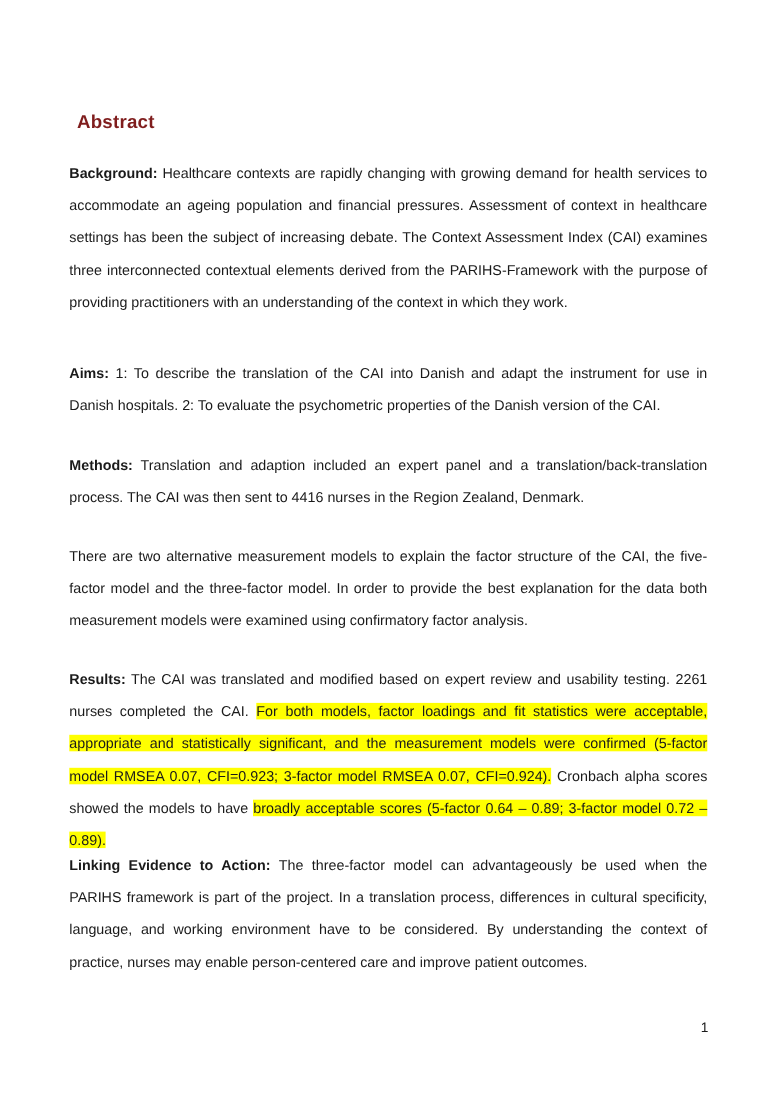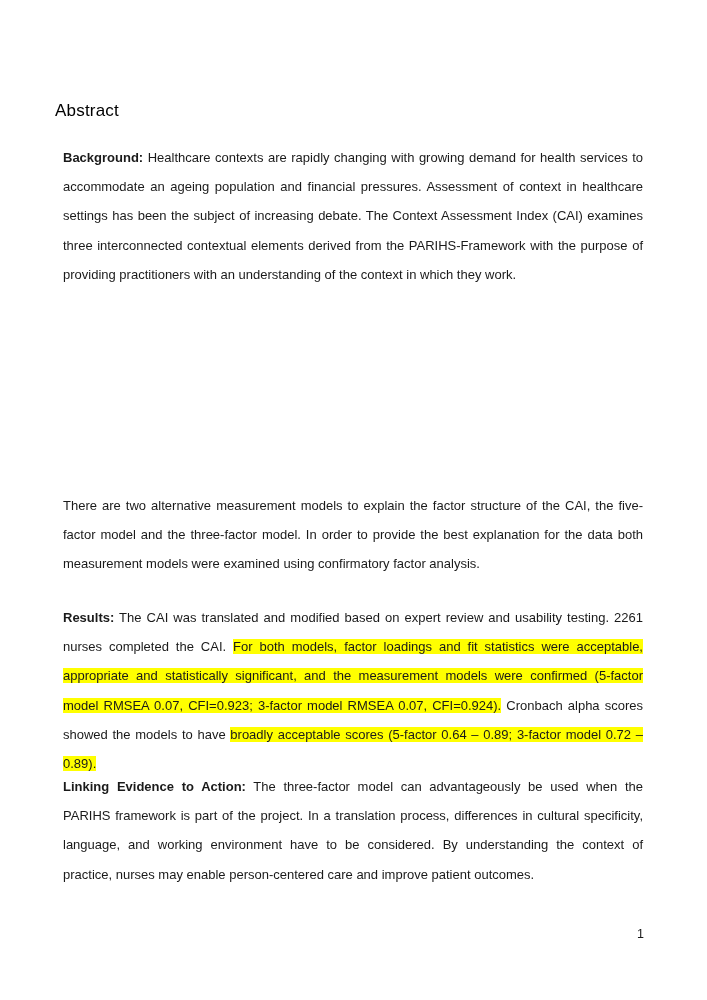--- a/index.html
+++ b/index.html
@@ -1,35 +1,37 @@
 <!DOCTYPE html>
 <html><head>
 <meta charset="utf-8">
 <style>
   html, body { margin: 0; padding: 0; background: #ffffff; }
   body { width: 707px; height: 1000px; position: relative; overflow: hidden;
          font-family: "Liberation Sans", sans-serif; color: #1a1a1a; }
   .page { position: absolute; left: 0; top: 0; width: 707px; height: 1000px; }
-  .heading { position: absolute; left: 55px; top: 101px; font-size: 17px;
-             color: #000000; letter-spacing: 0.2px; margin: 0; font-weight: normal; }
+  .heading { position: absolute; left: 70px; top: 101px; font-size: 17px;
+             color: #7f1d1d; letter-spacing: 0.2px; margin: 0; font-weight: bold; }
   .para { position: absolute; left: 63px; width: 580px; font-size: 13px;
           line-height: 29.2px; margin: 0; text-align: justify; }
   .para b { font-weight: bold; }
   .hl { background: #ffff00; }
   .page-num { position: absolute; left: 637px; top: 927px; font-size: 12.5px; }
 </style>
 </head>
 <body>
 
 <div class="page">
   <h2 class="heading">Abstract</h2>
 
   <p class="para" style="top:143px"><b>Background:</b><span> Healthcare contexts are rapidly changing with growing demand for health services to accommodate an ageing population and financial pressures. Assessment of context in healthcare settings has been the subject of increasing debate. The Context Assessment Index (CAI) examines three interconnected contextual elements derived from the PARIHS-Framework with the purpose of providing practitioners with an understanding of the context in which they work.</span></p>
 
+  <p class="para" style="top:325px"><b>Aims:</b><span> 1: To describe the translation of the CAI into Danish and adapt the instrument for use in Danish hospitals. 2: To evaluate the psychometric properties of the Danish version of the CAI.</span></p>
 
+  <p class="para" style="top:408px"><b>Methods:</b><span> Translation and adaption included an expert panel and a translation/back-translation process.  The CAI was then sent to 4416 nurses in the Region Zealand, Denmark.</span></p>
 
   <p class="para" style="top:491px"><span>There are two alternative measurement models to explain the factor structure of the CAI, the five-factor model and the three-factor model. In order to provide the best explanation for the data both measurement models were examined using confirmatory factor analysis.</span></p>
 
   <p class="para" style="top:603px"><b>Results:</b><span> The CAI was translated and modified based on expert review and usability testing. 2261 nurses completed the CAI. </span><span class="hl">For both models, factor loadings and fit statistics were acceptable, appropriate and statistically significant, and the measurement models were confirmed (5-factor model RMSEA 0.07, CFI=0.923; 3-factor model RMSEA 0.07, CFI=0.924).</span><span> Cronbach alpha scores showed the models to have </span><span class="hl">broadly acceptable scores (5-factor 0.64 – 0.89; 3-factor model 0.72 – 0.89).</span></p>
 
   <p class="para" style="top:772px"><b>Linking Evidence to Action:</b><span>  The three-factor model can advantageously be used when the PARIHS framework is part of the project. In a translation process, differences in cultural specificity, language, and working environment have to be considered. By understanding the context of practice, nurses may enable person-centered care and improve patient outcomes.</span></p>
 
   <div class="page-num">1</div>
 </div>
 

